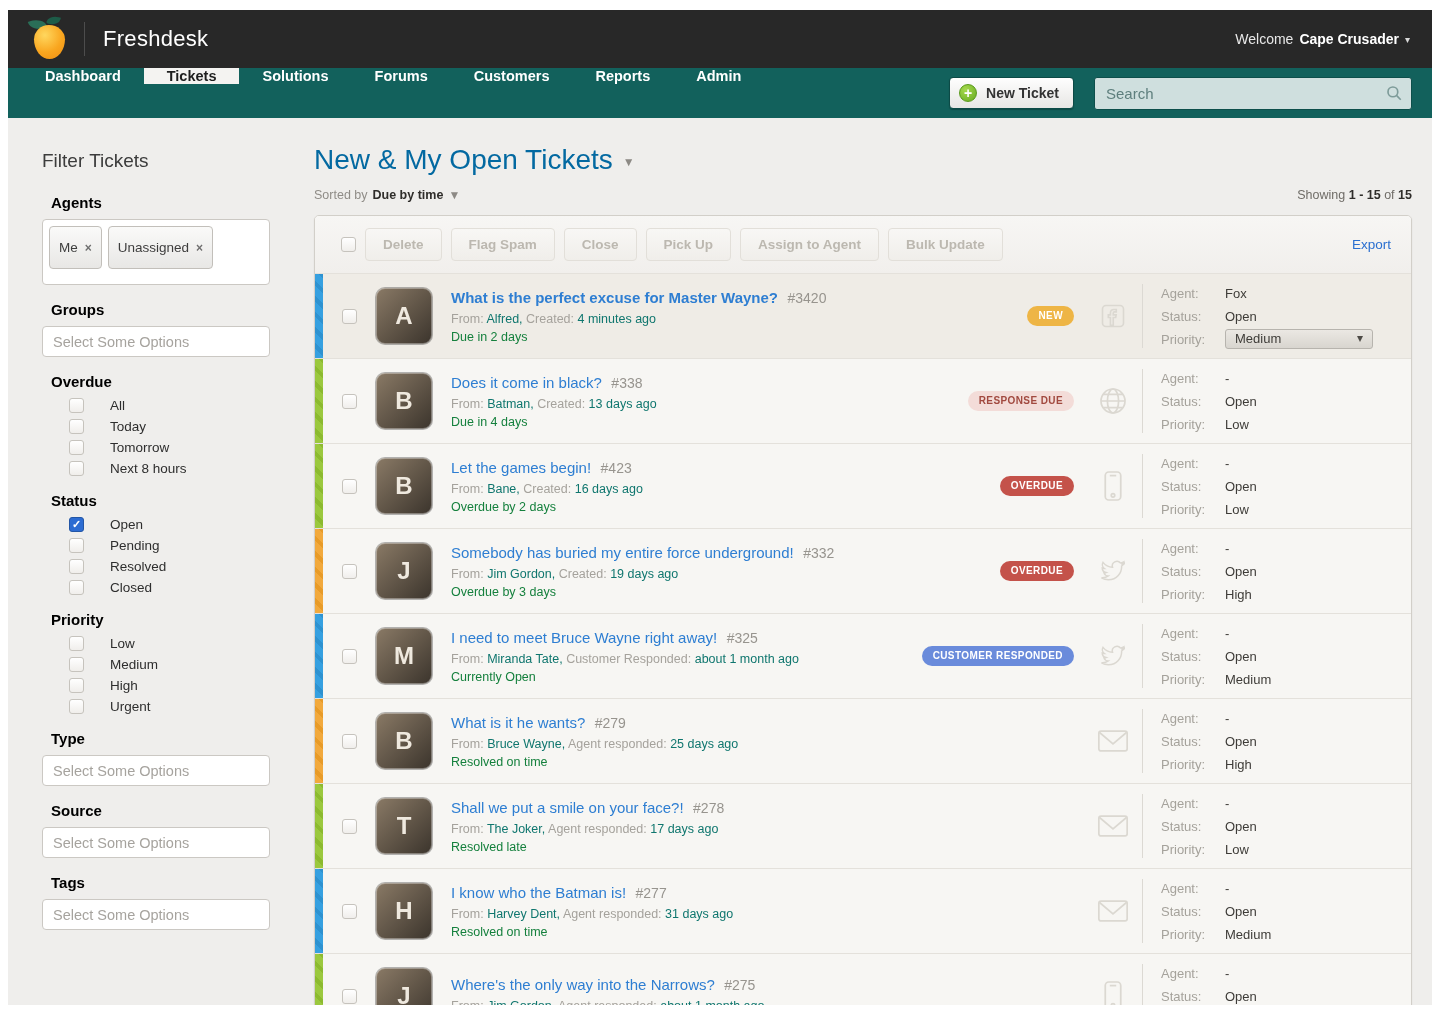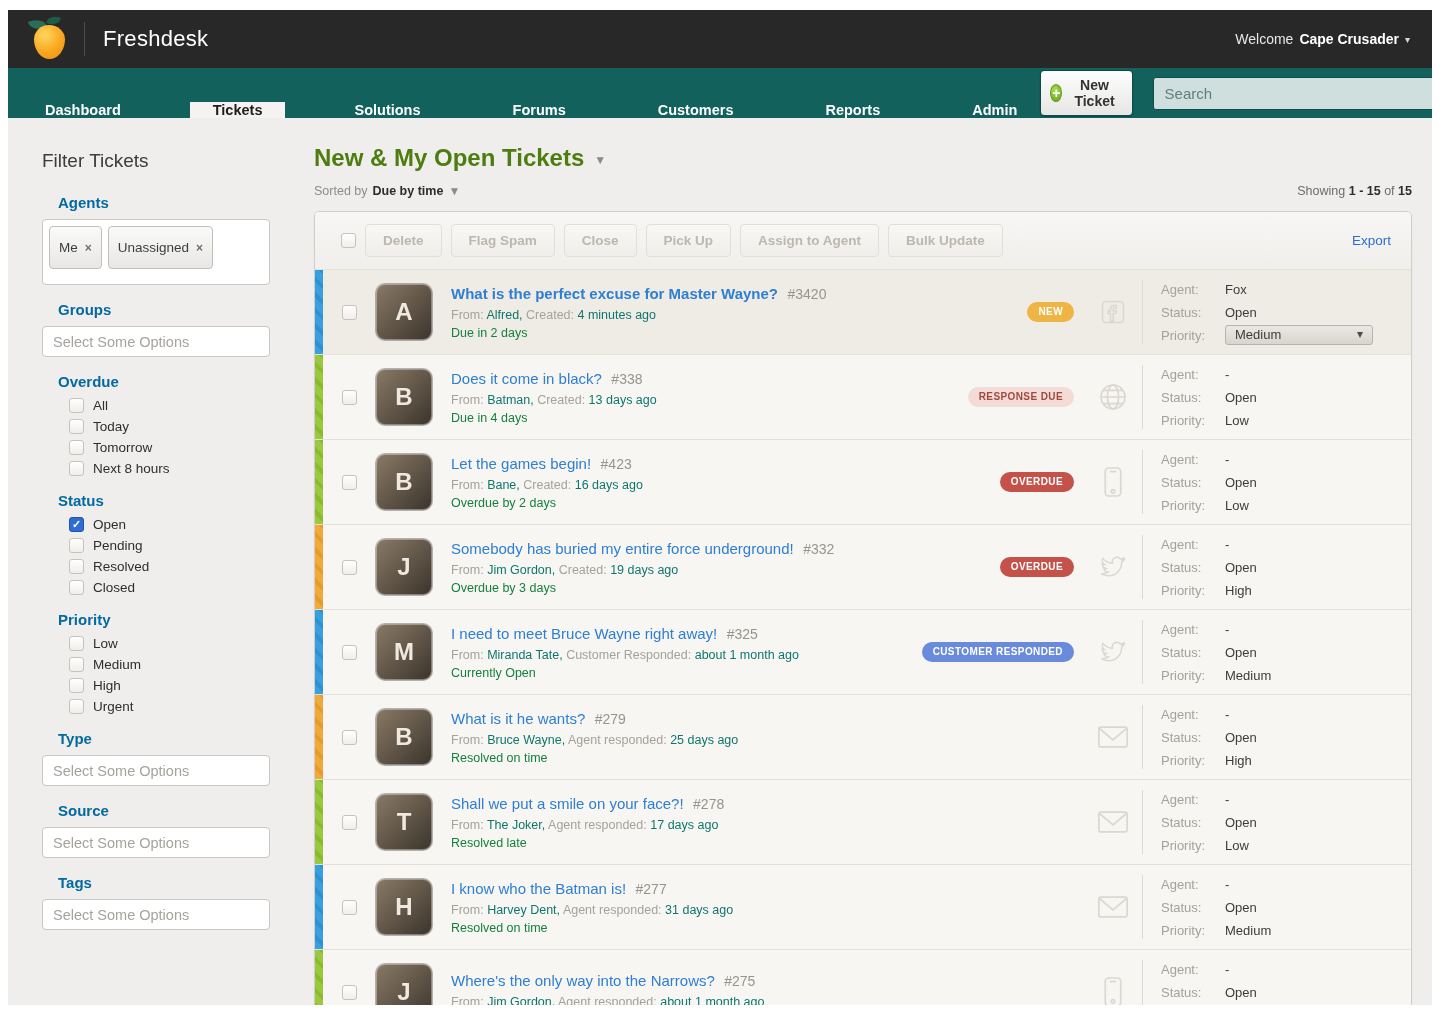--- a/index.html
+++ b/index.html
@@ -19,21 +19,21 @@
   .logo .leaf-r { position:absolute; left:17px; top:0px; width:13px; height:9px;
     background:#1d5c48; border-radius:100% 0 100% 20%; transform:rotate(14deg); }
   .brand-divider { width:1px; height:34px; background:#4d4d4d; margin:0 18px 0 14px; }
   .brand { color:#fff; font-size:22px; letter-spacing:.3px; }
   .topbar-right { margin-left:auto; color:#e8e8e8; font-size:14px; display:flex; align-items:center; gap:6px; }
   .topbar-right b { color:#fff; }
   .caret { font-size:10px; color:#d8d8d8; }
 
   
   .nav { height:50px; background:#12615c; display:flex; align-items:stretch; padding:0 14px; }
-  .nav-tabs { display:flex; align-items:flex-end;gap:46px; }
+  .nav-tabs { display:flex; align-items:flex-start; }
   .nav-tab { display:flex; align-items:center; padding:0 23px; color:#fff; font-weight:bold;
     font-size:14.5px; cursor:pointer; }
   .nav-tab.tab-on { background:#f4f3f1; color:#1e1e1e; }
   .nav-right { margin-left:auto; display:flex; align-items:center; gap:14px; padding-right:6px; }
   .new-ticket { display:flex; align-items:center; gap:9px; padding:6px 14px 6px 9px;
     background:linear-gradient(#fefefe,#e7e6e4); border:1px solid #0c4a46; border-radius:4px;
     font-size:14px; font-weight:bold; color:#333; box-shadow:0 1px 1px rgba(0,0,0,.25); cursor:pointer; }
   .plus-circle { width:18px; height:18px; border-radius:50%; color:#fff; font-weight:bold;
     background:radial-gradient(circle at 35% 30%, #a6d94d, #67ab21); font-size:14px;
     line-height:17px; text-align:center; border:1px solid #5a9a1b; }
@@ -42,42 +42,42 @@
     border-radius:3px; padding:0 34px 0 11px; font-size:15px; color:#33514f; outline:none; }
   .search-input::placeholder { color:#5e7f7d; }
   .search-icon { position:absolute; right:9px; top:7px; color:#7d9b99; }
 
   
   .content { display:flex; height:887px; }
 
   
   .sidebar { flex:0 0 268px; padding:32px 0 0 34px; }
   .fs-title { font-size:19px; color:#3c3c3c; margin-bottom:22px; }
-  .f-label { font-size:15px; font-weight:bold; color:#0369a1; margin:16px 16px 8px; }
+  .f-label { font-size:15px; font-weight:bold; color:#000000; margin:16px 9px 8px; }
   .agents-box { width:228px; min-height:66px; background:#fff; border:1px solid #cbc8c3;
     border-radius:4px; padding:6px; display:flex; flex-wrap:wrap; gap:6px; align-content:flex-start; }
   .chip { display:inline-flex; align-items:center; gap:7px; padding:13px 9px;
     background:linear-gradient(#fafaf9,#e8e7e5); border:1px solid #c2bfba; border-radius:4px;
     font-size:13.5px; color:#3e3e3e; cursor:default; }
   .chip .x { color:#6f6f6f; font-weight:bold; font-size:12px; cursor:pointer; }
   .f-input { width:228px; height:31px; background:#fff; border:1px solid #cbc8c3; border-radius:4px;
     padding:0 10px; font-size:14.5px; color:#333; outline:none; }
   .f-input::placeholder { color:#a6a39e; }
-  .cb-row { display:flex; gap:9px; margin:6px 0; font-size:13.5px; color:#2e2e2e;padding-left:27px; }
+  .cb-row { display:flex; gap:26px; margin:6px 0; font-size:13.5px; color:#2e2e2e;padding-left:27px; }
   input[type=checkbox] { appearance:none; -webkit-appearance:none; width:15px; height:15px;
     border:1px solid #c6c3bd; border-radius:3px; background:linear-gradient(#ffffff,#f0eeeb);
     flex:0 0 auto; cursor:pointer; }
   input[type=checkbox]:checked { background:#2d6cd2; border-color:#2356a6; }
   input[type=checkbox]:checked::after { content:"✓"; display:block; color:#fff; font-size:11px;
     font-weight:bold; text-align:center; line-height:13px; }
 
   
   .main { flex:1; padding:26px 20px 0 38px; min-width:0; }
   .view-head { display:flex; align-items:center; gap:10px; }
-  .view-title { font-size:24px; font-weight:bold; color:#4d7c0f; }
+  .view-title { font-size:28px; font-weight:normal; color:#0369a1; }
   .head-caret { color:#8d8a85; font-size:12px; padding-top:3px; cursor:pointer; }
   .sub-row { display:flex; align-items:baseline; margin-top:9px; font-size:12.5px; color:#8f8c87; }
   .sub-row b { color:#2f2d2a; }
   .sorted { display:flex; gap:5px; align-items:baseline; cursor:pointer; }
   .showing { margin-left:auto; color:#6f6c67; }
 
   .panel { margin-top:13px; background:#f7f6f3; border:1px solid #d2cfc9; border-radius:5px;
     box-shadow:0 1px 2px rgba(0,0,0,.07); overflow:hidden; }
   .toolbar { display:flex; align-items:center; gap:9px; padding:12px 20px 12px 26px;
     background:linear-gradient(#f7f6f4,#f1efec); }

